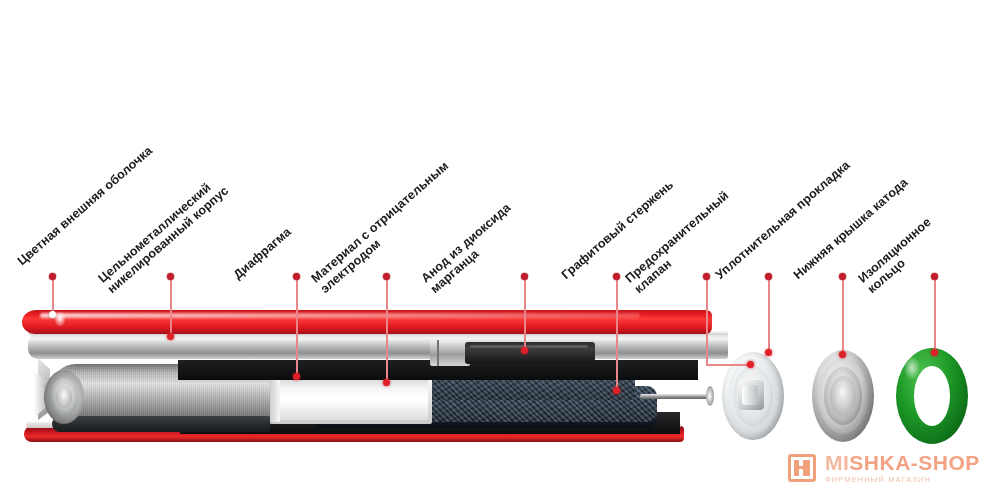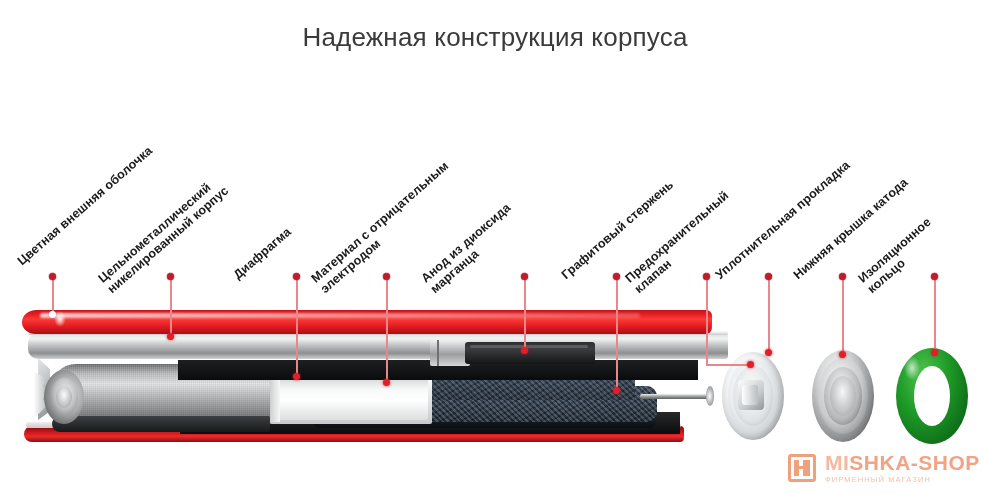--- a/index.html
+++ b/index.html
@@ -375,21 +375,20 @@
     letter-spacing: 1.1px;
     color: #f0c0ac;
     margin-top: 3px;
   }
 </style>
 </head>
 <body>
 
 <div id="stage">
 
-  <div id="page-title">Надежная конструкция корпуса</div>
 
   <div id="battery">
 
     <div class="part red-bot"></div>
     <div class="part red-bot-edge"></div>
     <div class="part black-floor"></div>
 
     <div class="part anode-dark-edge"></div>
     <div class="part anode2"></div>
     <div class="part anode1"></div>

